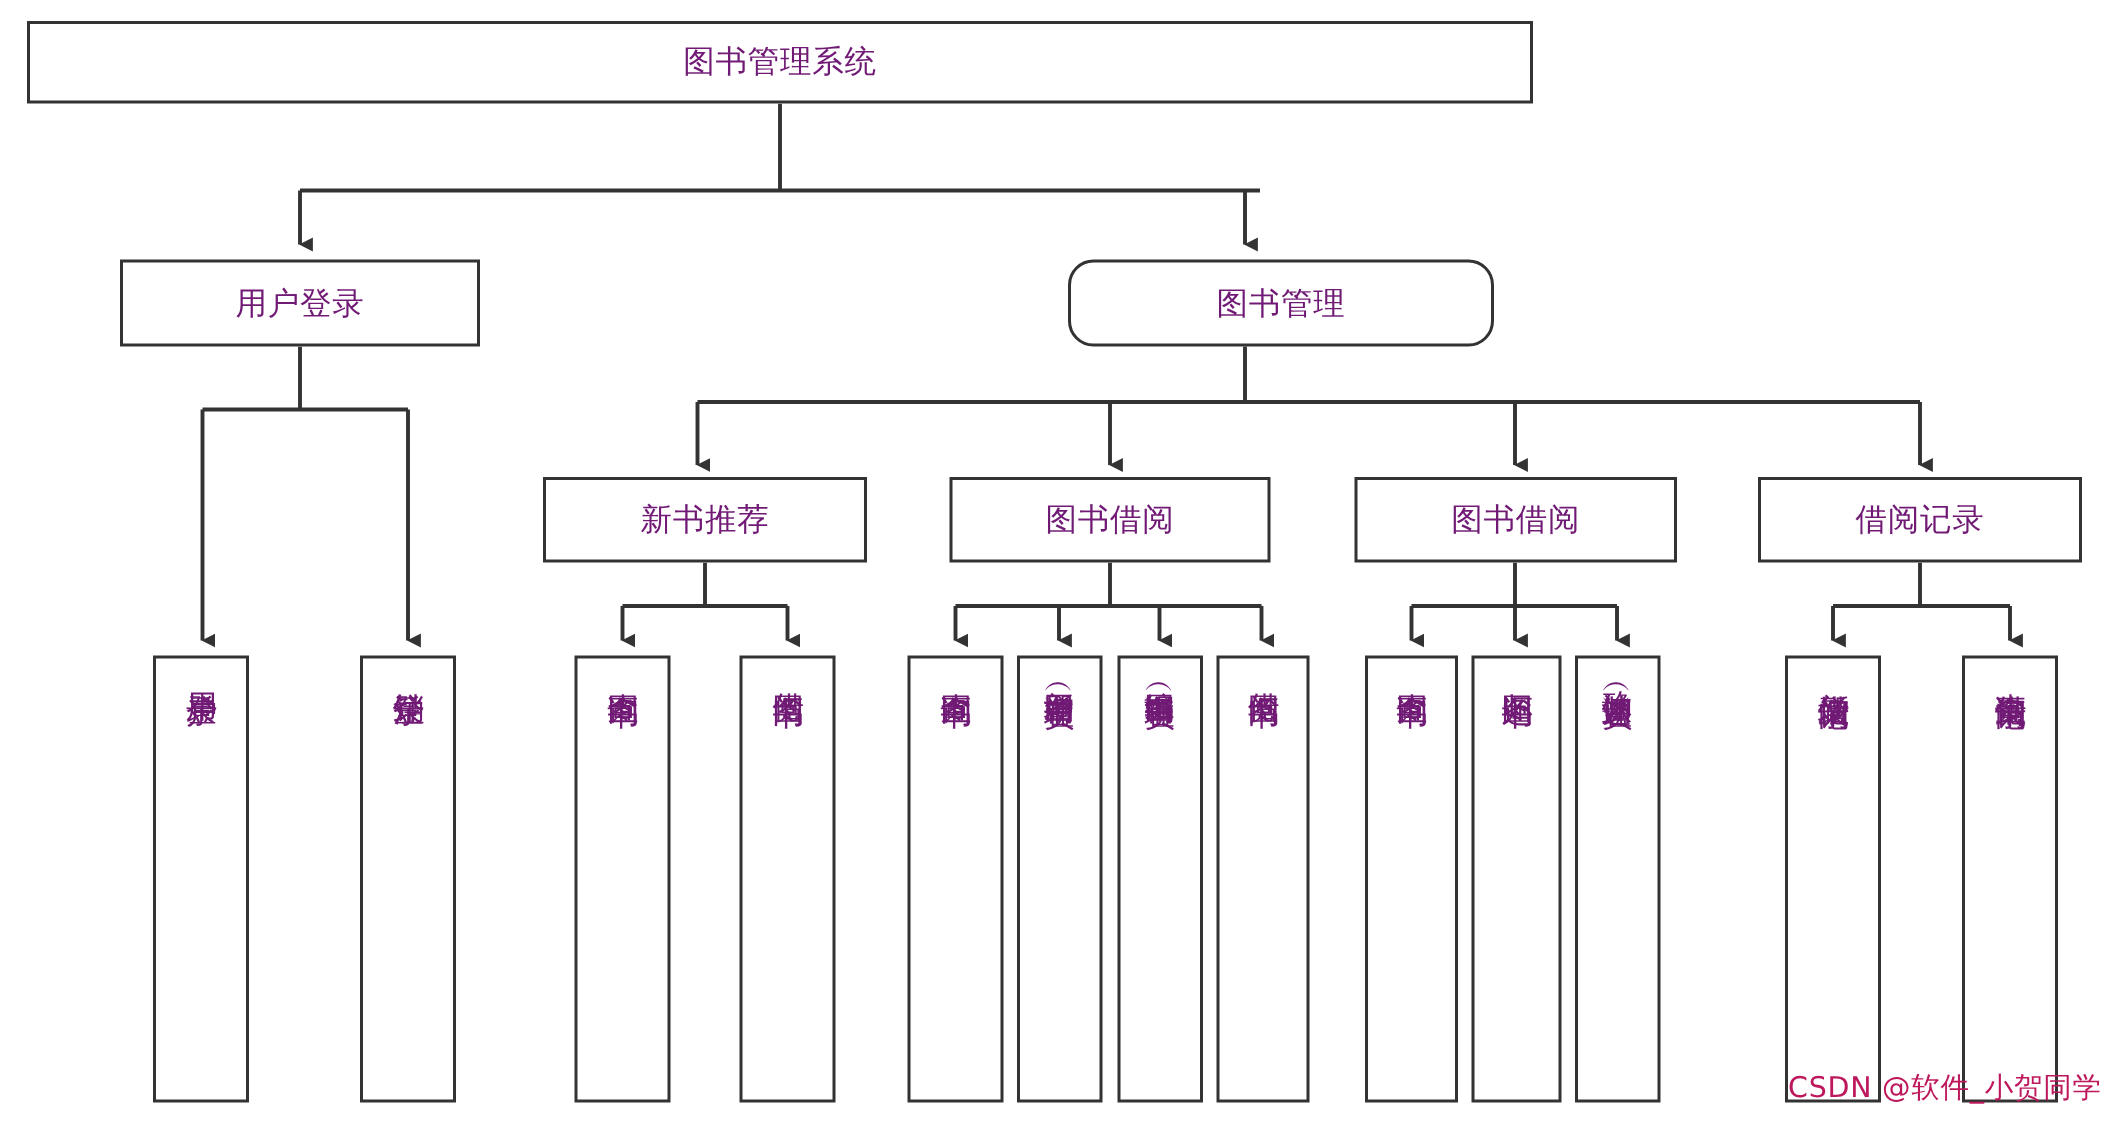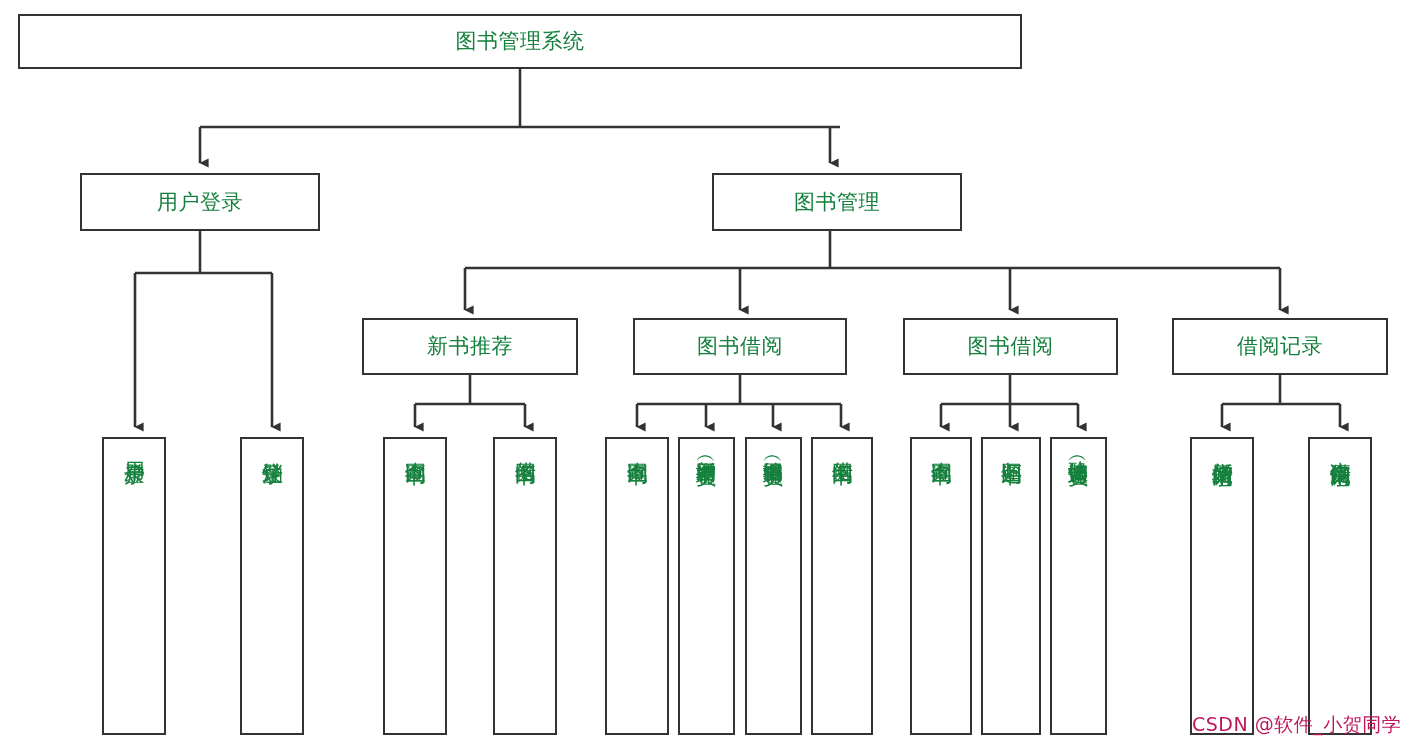--- a/index.html
+++ b/index.html
@@ -18,21 +18,21 @@
     overflow: hidden;
   }
   .node {
     position: absolute;
     box-sizing: border-box;
     border: 2.5px solid #333333;
     background: #ffffff;
     display: flex;
     align-items: center;
     justify-content: center;
-    color: #15803d;
+    color: #701a75;
   }
   .node .label {
     display: block;
     text-align: center;
     line-height: 1.18;
   }
   
   .node.h .label {
     writing-mode: horizontal-tb;
     font-size: 21px;
@@ -131,21 +131,21 @@
   </svg>
 
   <div class="node h root" style="left:18px; top:14px; width:1004px; height:55px;">
     <span class="label">图书管理系统</span>
   </div>
 
   <div class="node h" style="left:80px; top:173px; width:240px; height:58px;">
     <span class="label">用户登录</span>
   </div>
 
-  <div class="node h" style="left:712px; top:173px; width:250px; height:58px;">
+  <div class="node h" style="left:712px; top:173px; width:284px; height:58px;border-radius:17px;">
     <span class="label">图书管理</span>
   </div>
 
   <div class="node h" style="left:362px; top:318px; width:216px; height:57px;">
     <span class="label">新书推荐</span>
   </div>
 
   <div class="node h" style="left:633px; top:318px; width:214px; height:57px;">
     <span class="label">图书借阅</span>
   </div>

